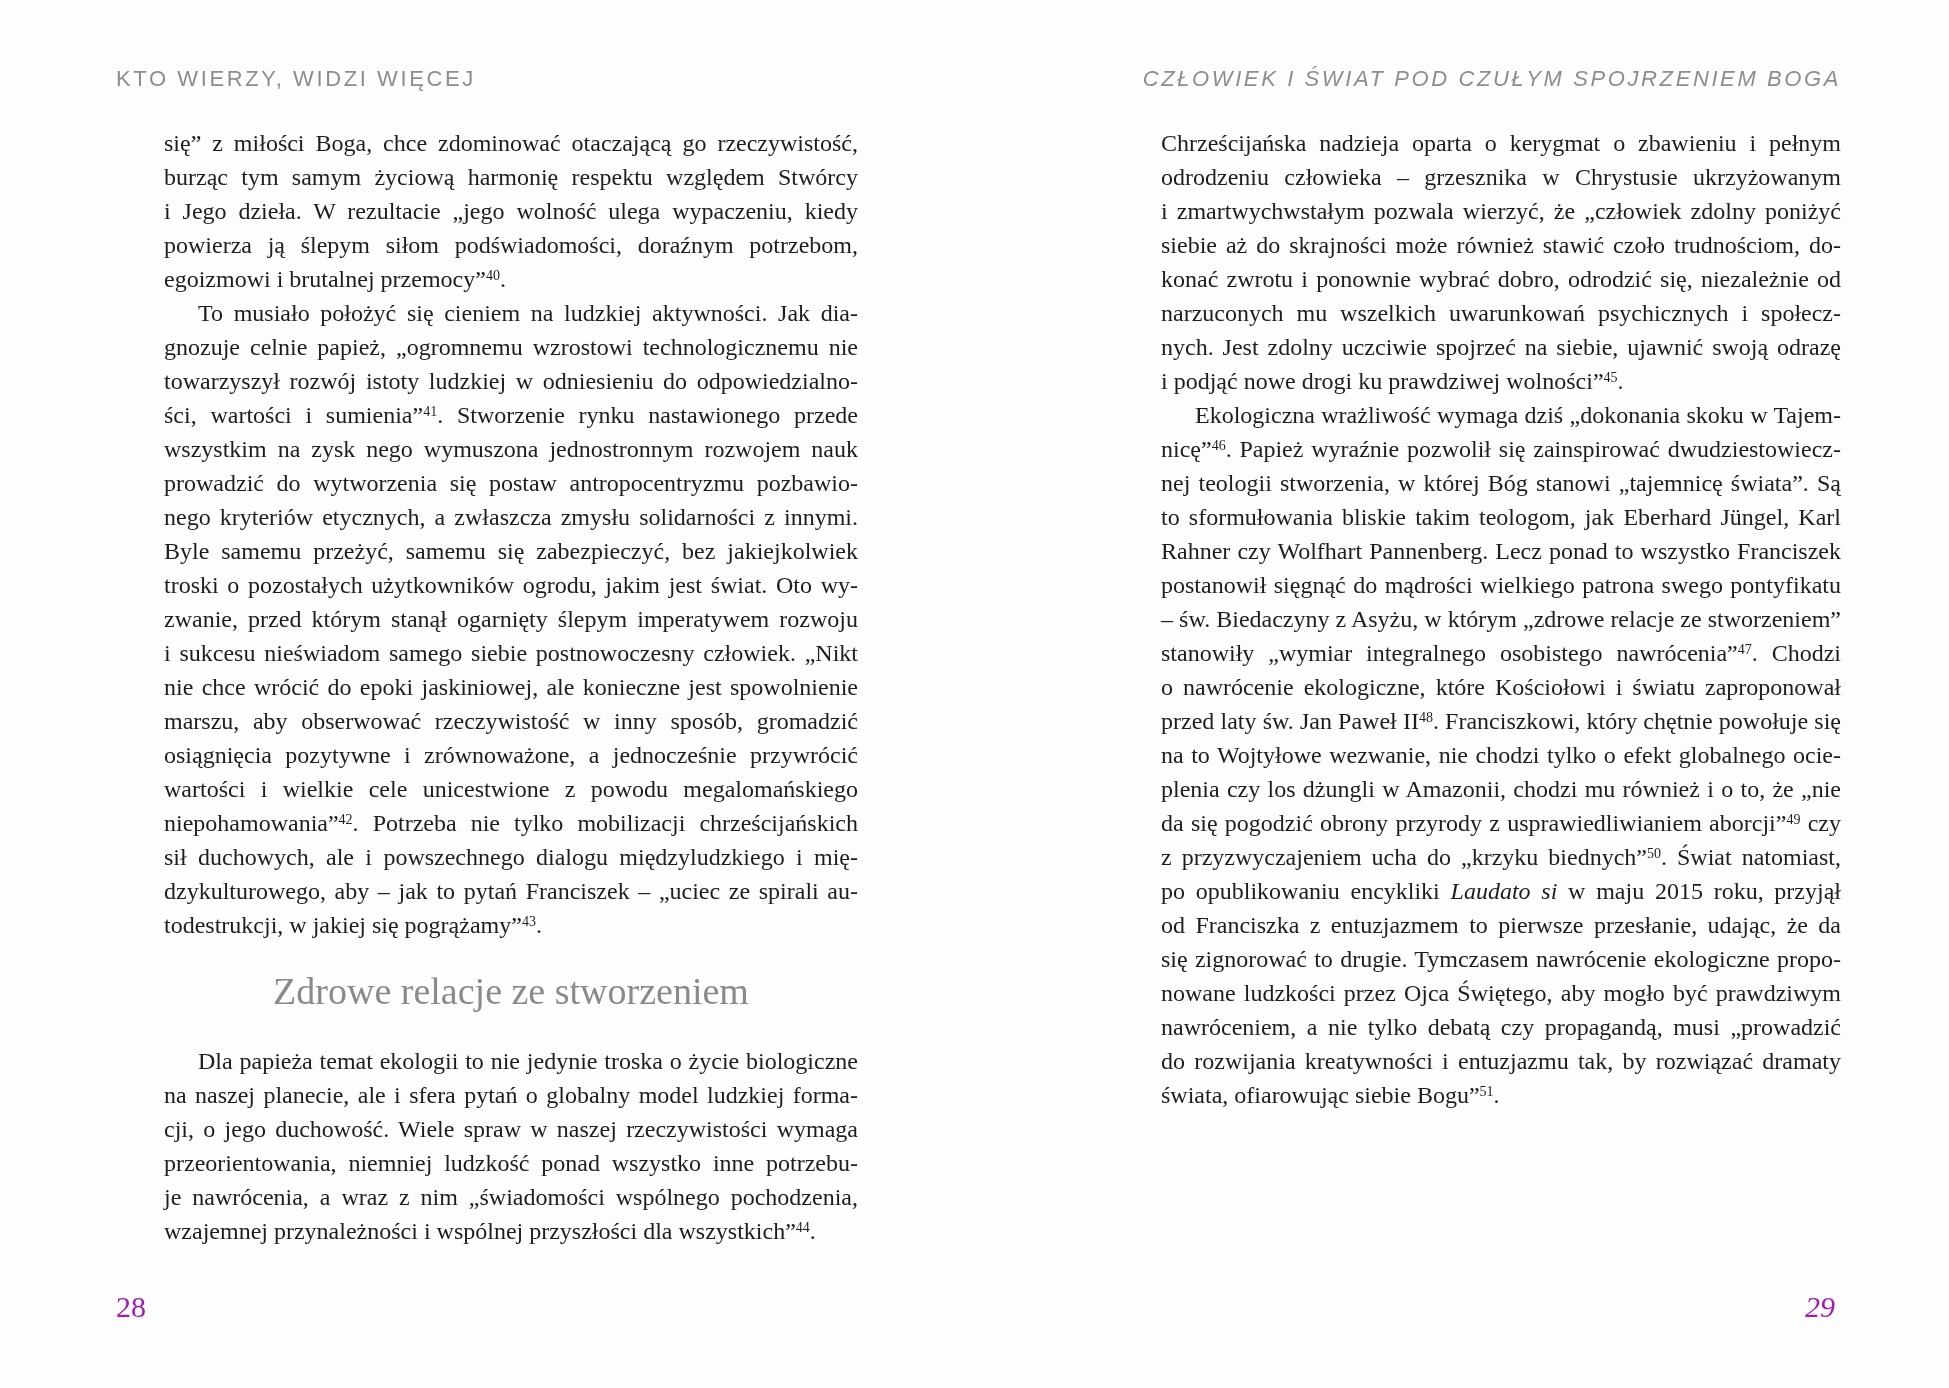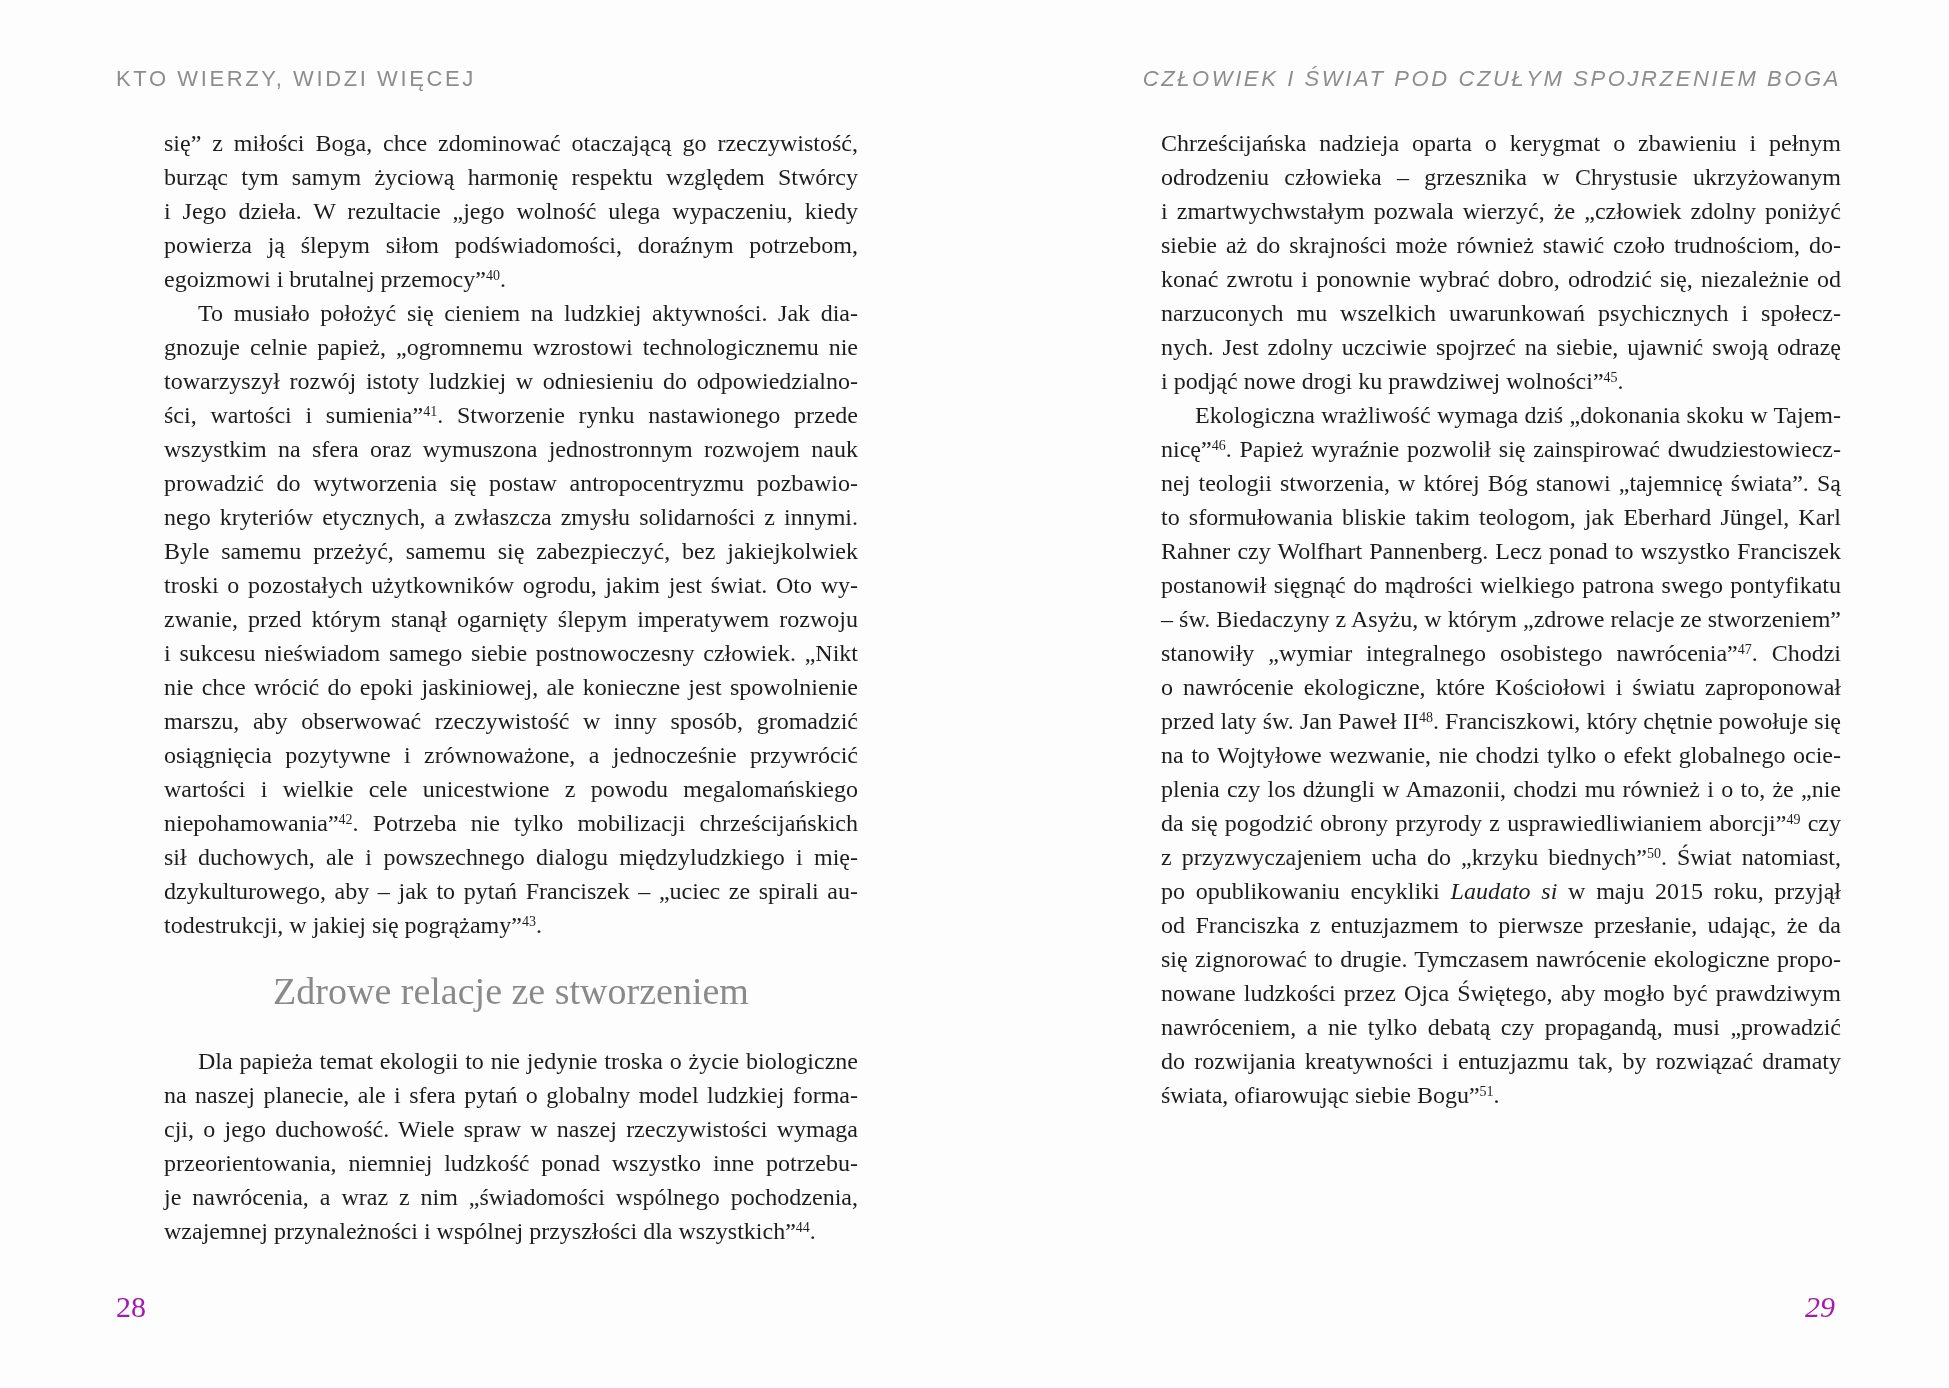--- a/index.html
+++ b/index.html
@@ -69,21 +69,21 @@
         <div class="line">burząc tym samym życiową harmonię respektu względem Stwórcy</div>
         <div class="line">i Jego dzieła. W rezultacie „jego wolność ulega wypaczeniu, kiedy</div>
         <div class="line">powierza ją ślepym siłom podświadomości, doraźnym potrzebom,</div>
         <div class="line last">egoizmowi i brutalnej przemocy”<sup>40</sup>.</div>
       </div>
       <div class="par indent">
         <div class="line">To musiało położyć się cieniem na ludzkiej aktywności. Jak dia-</div>
         <div class="line">gnozuje celnie papież, „ogromnemu wzrostowi technologicznemu nie</div>
         <div class="line">towarzyszył rozwój istoty ludzkiej w odniesieniu do odpowiedzialno-</div>
         <div class="line">ści, wartości i sumienia”<sup>41</sup>. Stworzenie rynku nastawionego przede</div>
-        <div class="line">wszystkim na sfera oraz wymuszona jednostronnym rozwojem nauk</div>
+        <div class="line">wszystkim na zysk nego wymuszona jednostronnym rozwojem nauk</div>
         <div class="line">prowadzić do wytworzenia się postaw antropocentryzmu pozbawio-</div>
         <div class="line">nego kryteriów etycznych, a zwłaszcza zmysłu solidarności z innymi.</div>
         <div class="line">Byle samemu przeżyć, samemu się zabezpieczyć, bez jakiejkolwiek</div>
         <div class="line">troski o pozostałych użytkowników ogrodu, jakim jest świat. Oto wy-</div>
         <div class="line">zwanie, przed którym stanął ogarnięty ślepym imperatywem rozwoju</div>
         <div class="line">i sukcesu nieświadom samego siebie postnowoczesny człowiek. „Nikt</div>
         <div class="line">nie chce wrócić do epoki jaskiniowej, ale konieczne jest spowolnienie</div>
         <div class="line">marszu, aby obserwować rzeczywistość w inny sposób, gromadzić</div>
         <div class="line">osiągnięcia pozytywne i zrównoważone, a jednocześnie przywrócić</div>
         <div class="line">wartości i wielkie cele unicestwione z powodu megalomańskiego</div>

